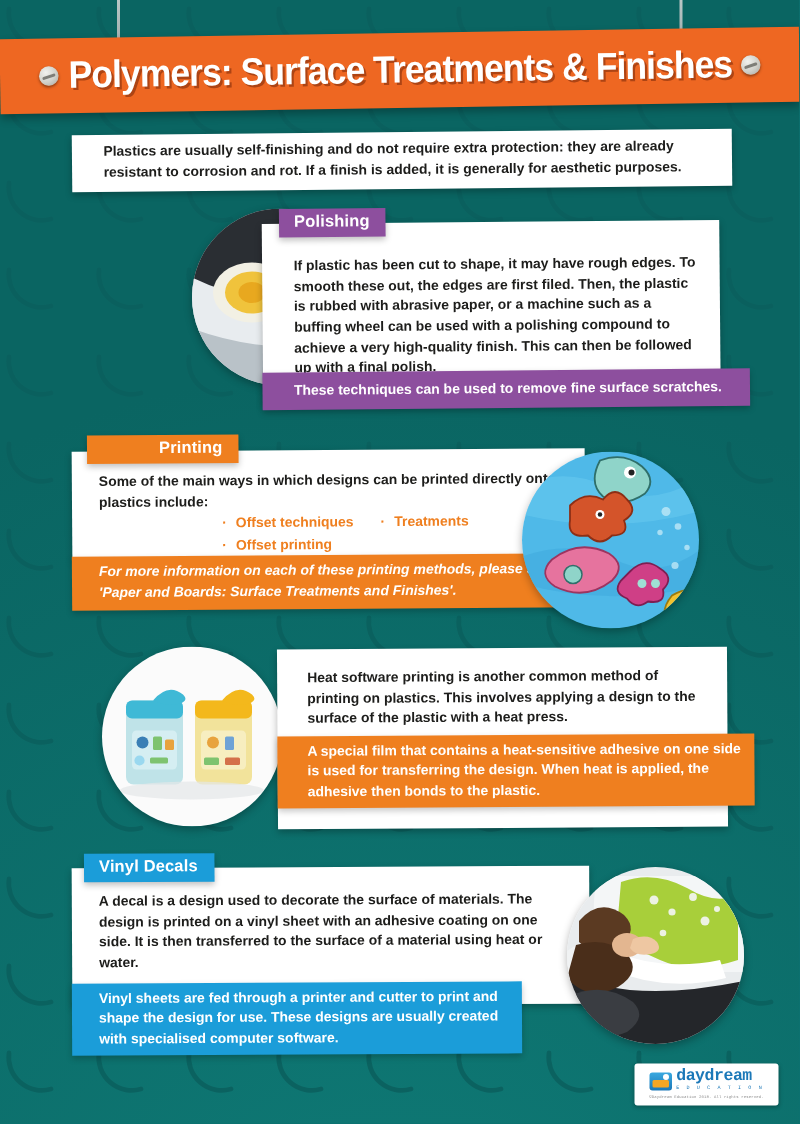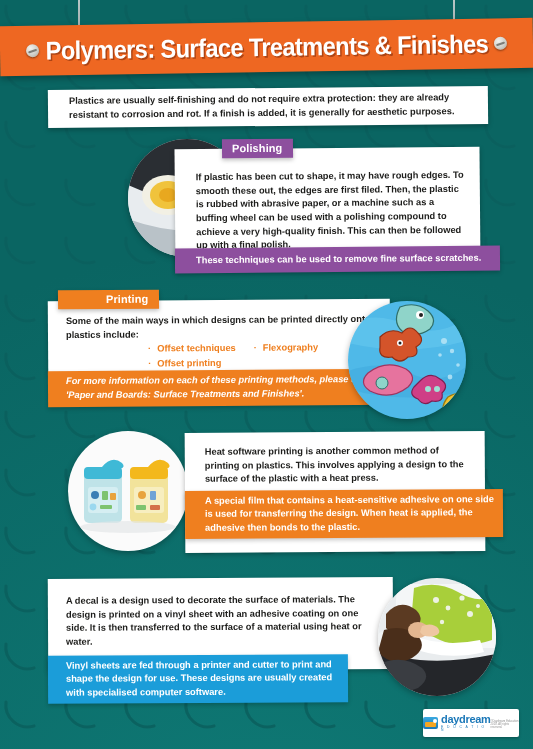--- a/index.html
+++ b/index.html
@@ -161,21 +161,21 @@
     display:flex;align-items:center;
   }
   #vinyl-note span{padding-left:18px;}
   #photo-vinyl{left:378px;top:578px;width:118px;height:118px;}
 
   
   #logo{
     position:absolute;right:14px;bottom:12px;
     width:96px;height:28px;background:#ffffff;
     border-radius:2px;box-shadow:0 1px 3px rgba(0,0,0,.3);
-    display:flex;flex-direction:row;align-items:center;justify-content:center;
+    display:flex;flex-direction:column;align-items:center;justify-content:center;font-family:Liberation Mono, monospace;
   }
   #logo-row{display:flex;align-items:center;gap:3px;}
   #logo-mark{
     width:15px;height:12px;border-radius:2px;
     background:linear-gradient(#3aa9e0,#1b78b8);
     position:relative;flex:none;
   }
   #logo-mark::before{
     content:"";position:absolute;left:2px;bottom:2px;width:11px;height:5px;
     background:#f5a623;border-radius:1px;
@@ -229,31 +229,31 @@
       <path d="M0 80 Q60 102 118 84 V118 H0 Z" fill="#b9c2c8"></path>
       <ellipse cx="40" cy="56" rx="26" ry="20" fill="#f2f0e4"></ellipse>
       <ellipse cx="40" cy="56" rx="18" ry="14" fill="#f0c33c"></ellipse>
       <ellipse cx="40" cy="56" rx="9" ry="7" fill="#e8a81f"></ellipse>
       <path d="M62 40 Q86 30 110 42 L108 56 Q84 46 62 54 Z" fill="#cfd6db" opacity=".85"></path>
     </svg>
   </div>
   <div id="polish-panel" class="panel">
     <div id="polish-text" class="body-text">If plastic has been cut to shape, it may have rough edges. To smooth these out, the edges are first filed. Then, the plastic is rubbed with abrasive paper, or a machine such as a <span style="font-weight:bold">buffing wheel</span> can be used with a polishing compound to achieve a very high-quality finish. This can then be followed up with a final polish.</div>
   </div>
-  <div id="polish-tab" class="tab" style="background: rgb(141, 79, 158); margin-left: 36px;">Polishing</div>
+  <div id="polish-tab" class="tab" style="background: rgb(141, 79, 158);">Polishing</div>
   <div id="polish-note" class="note" style="background: rgb(141, 79, 158);">
     <span>These techniques can be used to remove fine surface scratches.</span>
   </div>
 
   <div id="print-panel" class="panel">
     <div id="print-text" class="body-text">Some of the main ways in which designs can be printed directly onto plastics include:</div>
     <div id="print-bullets">
       <div class="row">
         <span class="bl" style="color: rgb(239, 127, 31);">Offset techniques</span>
-        <span class="bl" style="color: rgb(239, 127, 31);">Flexography</span>
+        <span class="bl" style="color: rgb(239, 127, 31);">Treatments</span>
       </div>
       <div class="row">
         <span class="bl" style="color: rgb(239, 127, 31);">Offset printing</span>
       </div>
     </div>
   </div>
   <div id="print-tab" class="tab" style="background: rgb(239, 127, 31); padding-left: 48px;">Printing</div>
   <div id="print-note" class="note" style="background: rgb(239, 127, 31);">
     <span>For more information on each of these printing methods, please see 'Paper and Boards: Surface Treatments and Finishes'.</span>
   </div>
@@ -324,20 +324,21 @@
   <div id="heat-panel" class="panel">
     <div id="heat-text" class="body-text"><span style="font-weight:bold">Heat software printing</span> is another common method of printing on plastics. This involves applying a design to the surface of the plastic with a heat press.</div>
   </div>
   <div id="heat-note" class="note" style="background: rgb(239, 127, 31);">
     <span>A special film that contains a heat-sensitive adhesive on one side is used for transferring the design. When heat is applied, the adhesive then bonds to the plastic.</span>
   </div>
 
   <div id="vinyl-panel" class="panel">
     <div id="vinyl-text" class="body-text">A decal is a design used to decorate the surface of materials. The design is printed on a vinyl sheet with an adhesive coating on one side. It is then transferred to the surface of a material using heat or water.</div>
   </div>
+  <div id="vinyl-tab" class="tab" style="background: rgb(27, 157, 217);">Vinyl Decals</div>
   <div id="vinyl-note" class="note" style="background: rgb(27, 157, 217);">
     <span>Vinyl sheets are fed through a printer and cutter to print and shape the design for use. These designs are usually created with specialised computer software.</span>
   </div>
   <div class="photo" id="photo-vinyl">
     <svg width="118" height="118" viewBox="0 0 118 118" aria-hidden="true">
       <rect width="118" height="118" fill="#e9ecee"></rect>
       <path d="M20 6 H118 V70 H24 Q14 40 20 6 Z" fill="#f4f6f7"></path>
       <path d="M36 10 q22 -8 44 4 q20 12 34 4 v44 q-30 10 -52 0 q-20 -10 -30 -6 Z" fill="#a8cf3a"></path>
       <g fill="#f4f6f7" opacity=".9">
         <circle cx="58" cy="22" r="3"></circle>

